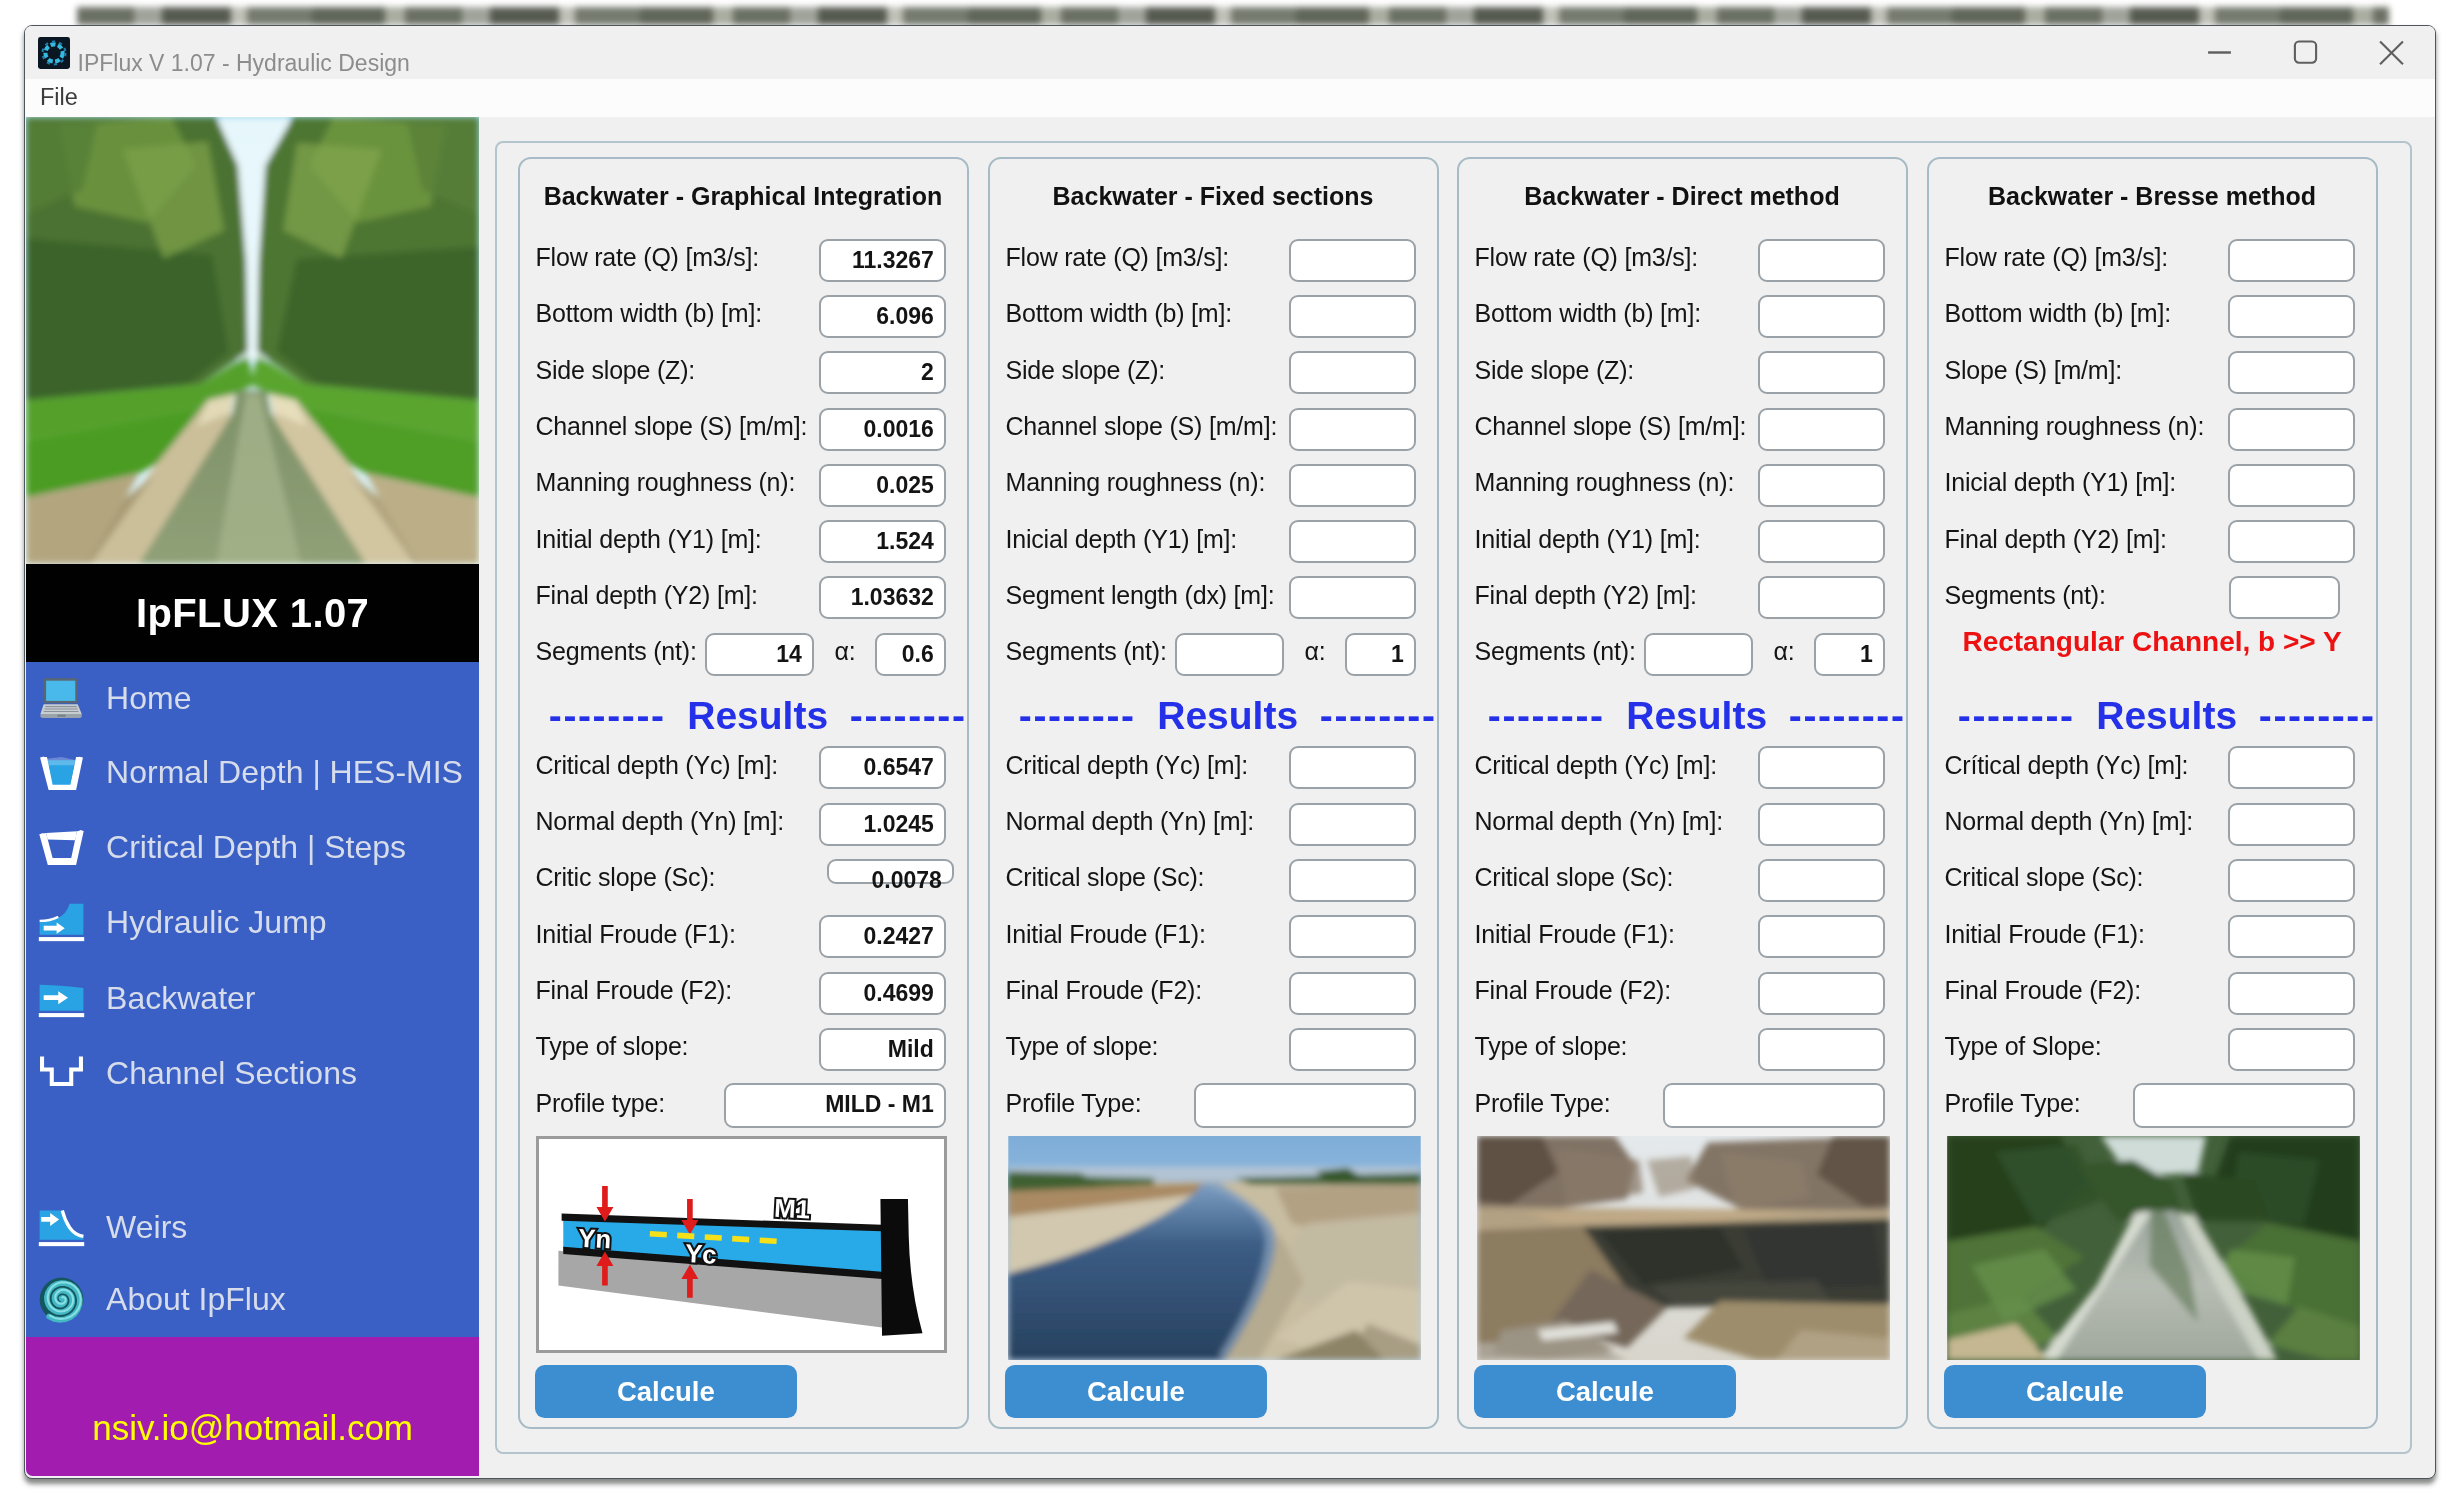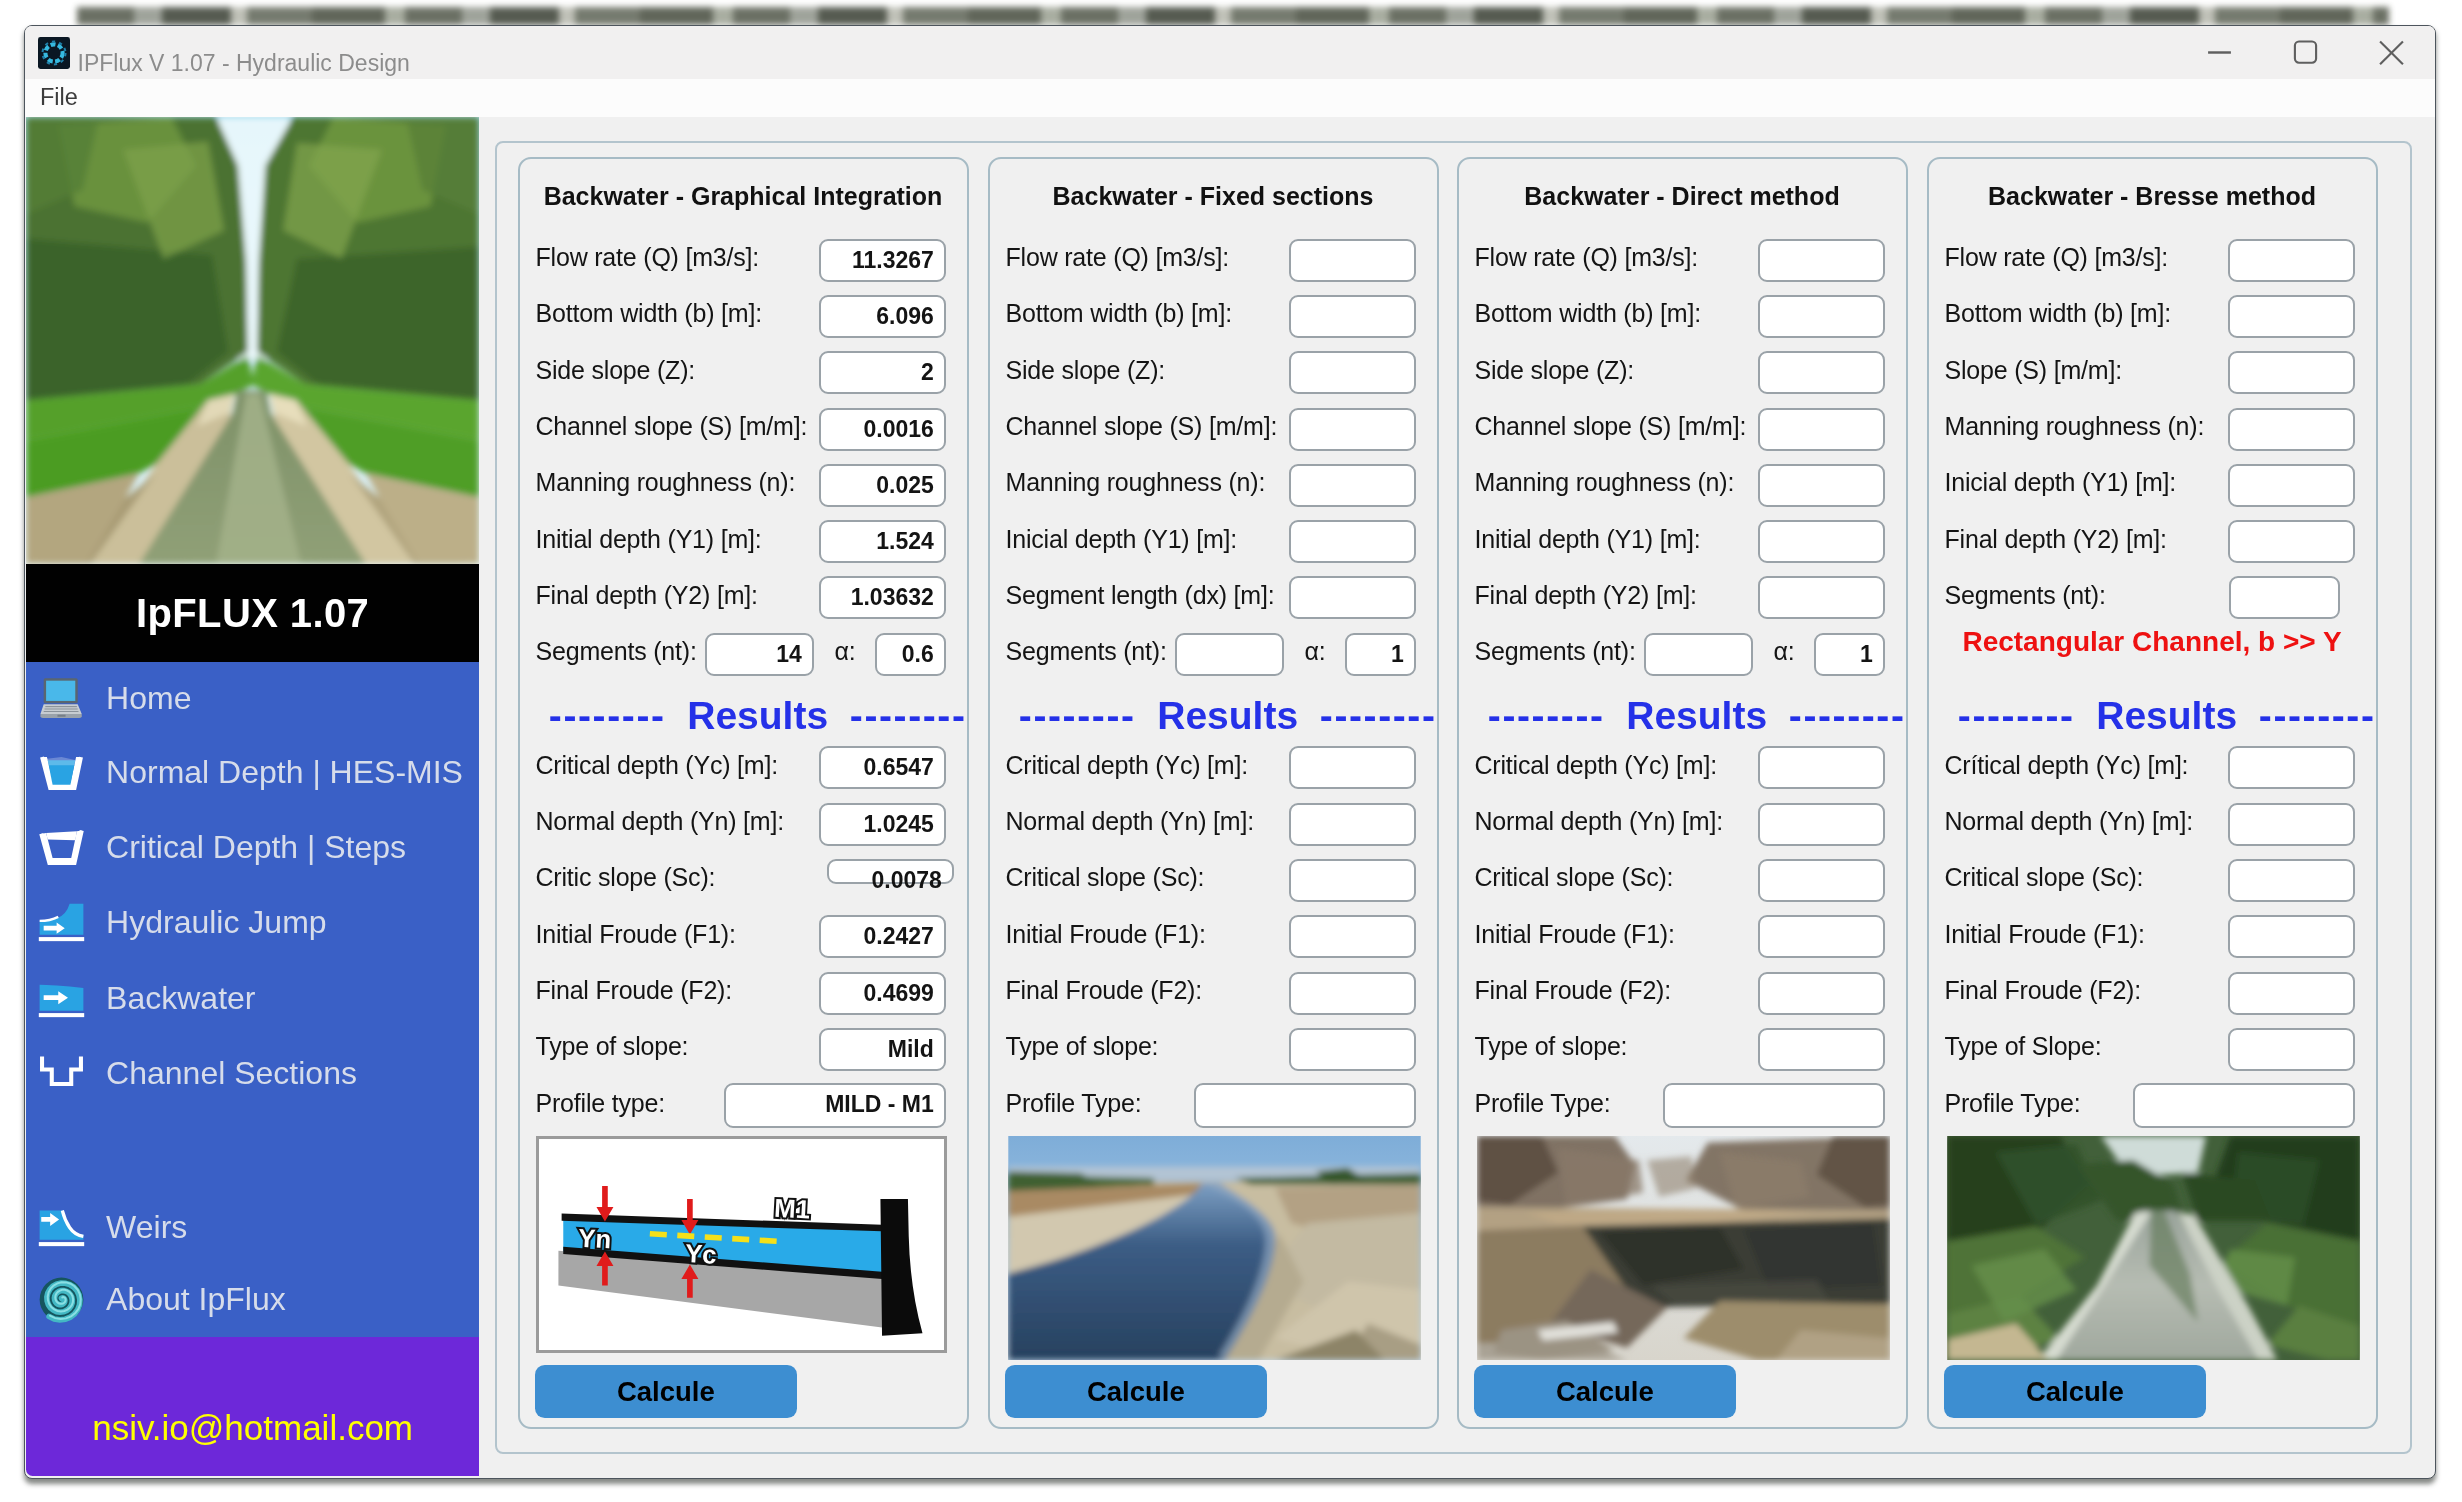--- a/index.html
+++ b/index.html
@@ -15,36 +15,36 @@
 #menubar { position:absolute; left:0; top:53px; right:0; height:38px; background:#fcfcfc; }
 #menubar span { position:absolute; left:15.4px; top:0; line-height:36px; font-size:23.5px; color:#3c3c3c; }
 #sidebar { position:absolute; left:1.6px; top:91px; width:453px; bottom:1.6px; border-radius:0 0 0 6.5px; overflow:hidden; display:flex; flex-direction:column; }
 #sphoto { height:447px; flex:none; }
 #sblack1 { height:98px; flex:none; background:#010101; color:#fff; text-align:center; }
 #sblack1 div { padding-top:27px; font-size:40px; font-weight:bold; letter-spacing:0.4px; }
 #sblue { height:675px; flex:none; background:#3a60c6; position:relative; }
 .mitem { position:absolute; left:0; width:100%; height:47px; }
 .mico { position:absolute; left:11.3px; top:0; width:49px; height:47px; }
 .mlab { position:absolute; left:80px; top:0; line-height:47px; font-size:32px; color:#d6dcea; }
-#sblack2 { flex:1; background:#6d28d9; position:relative; }
+#sblack2 { flex:1; background:#a21caf; position:relative; }
 #sblack2 div { position:absolute; top:71px; width:100%; text-align:center; font-size:35px; color:#ffff00; }
 #outer { position:absolute; left:470px; top:115px; width:1917px; height:1313px; border:2.4px solid #b3c4cd; border-radius:8px; }
 .panel { position:absolute; top:131px; width:451px; height:1272px; border:2.4px solid #a6bbc5; border-radius:13px; }
 .ptitle { position:absolute; top:23px; left:0; width:100%; text-align:center; font-size:25px; font-weight:bold; color:#111; }
 .plab { position:absolute; left:16px; font-size:25px; letter-spacing:-0.2px; color:#141414; white-space:nowrap; }
 .ibox { position:absolute; background:#fff; border:2px solid #9aa2a8; border-radius:9px; }
 .bval { width:100%; height:100%; text-align:right; padding-right:9.7px; font-size:23px; font-weight:bold; color:#141414; line-height:39px; }
 .pres { position:absolute; top:535px; left:0; width:100%; text-align:right; font-size:39px; font-weight:bold; color:#2531e8; }
 .pres .d { letter-spacing:1.6px; }
 .pred { position:absolute; top:467px; left:0; width:100%; text-align:center; font-size:28px; font-weight:bold; color:#ee1111; }
 .media { position:absolute; overflow:hidden; }
 .media.diag { border:3.2px solid #9b9b9b; }
 .media svg { display:block; }
 .calc { position:absolute; left:15.4px; top:1206px; width:262px; height:53px; background:#3d8ed1; border-radius:9.7px;
-  color:#000000; font-size:27.5px; font-weight:bold; text-align:center; line-height:53px; }
+  color:#ffffff; font-size:27.5px; font-weight:bold; text-align:center; line-height:53px; }
 </style></head>
 <body>
 <div id="page">
 <div id="bgstrip"></div>
 <div id="win">
   <div id="titlebar">
     <svg id="appicon" viewBox="0 0 39 39">
           <rect width="39" height="39" rx="3" fill="#0a1723"></rect>
       <circle cx="19.5" cy="19.5" r="10.5" fill="none" stroke="#39c2ea" stroke-width="5" stroke-dasharray="6 3" opacity="0.95"></circle>
       <circle cx="19.5" cy="19.5" r="14" fill="none" stroke="#1f7fa8" stroke-width="2.5" stroke-dasharray="4 5"></circle>

